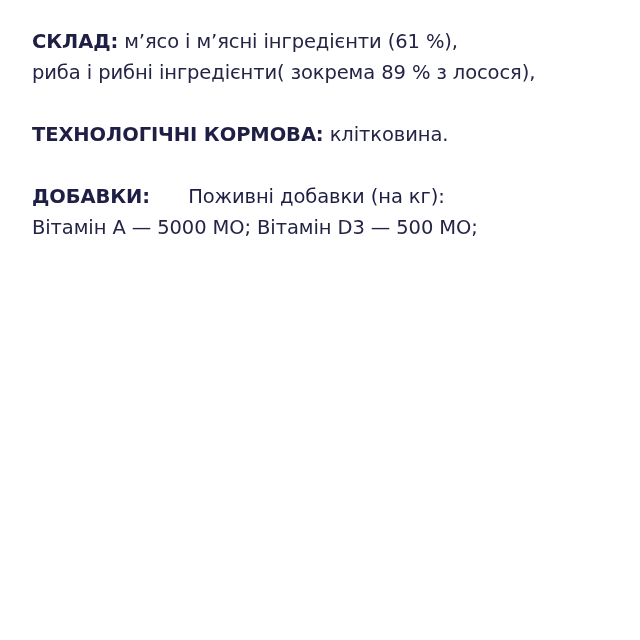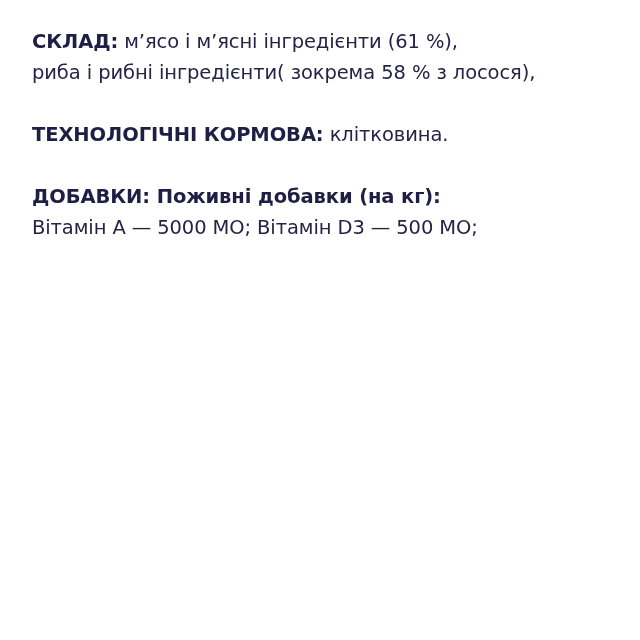--- a/index.html
+++ b/index.html
@@ -33,32 +33,33 @@
     }
     .label {
       font-weight: bold;
       color: #1f1f45;
     }
     .text {
       font-weight: normal;
       color: #242447;
     }
     .bold-text {
-      font-weight: bold;
+      font-weight: normal;
       color: #1f1f45;
+      margin-left: 32px;
     }
   </style>
 </head>
 <body>
 
 <div class="content">
 
   <div class="section">
     <span class="line"><span class="label">СКЛАД:</span><span class="text"> м’ясо і м’ясні інгредієнти (61 %),</span></span>
-    <span class="line text">риба і рибні інгредієнти( зокрема 58 % з лосося),</span>
+    <span class="line text">риба і рибні інгредієнти( зокрема 89 % з лосося),</span>
   </div>
 
   <div class="section">
     <span class="line"><span class="label">ТЕХНОЛОГІЧНІ КОРМОВА:</span><span class="text"> клітковина.</span></span>
   </div>
 
 
   <div class="section">
     <span class="line"><span class="label">ДОБАВКИ:</span><span class="bold-text"> Поживні добавки (на кг):</span></span>
     <span class="line text">Вітамін А — 5000 МО; Вітамін D3 — 500 МО;</span>

